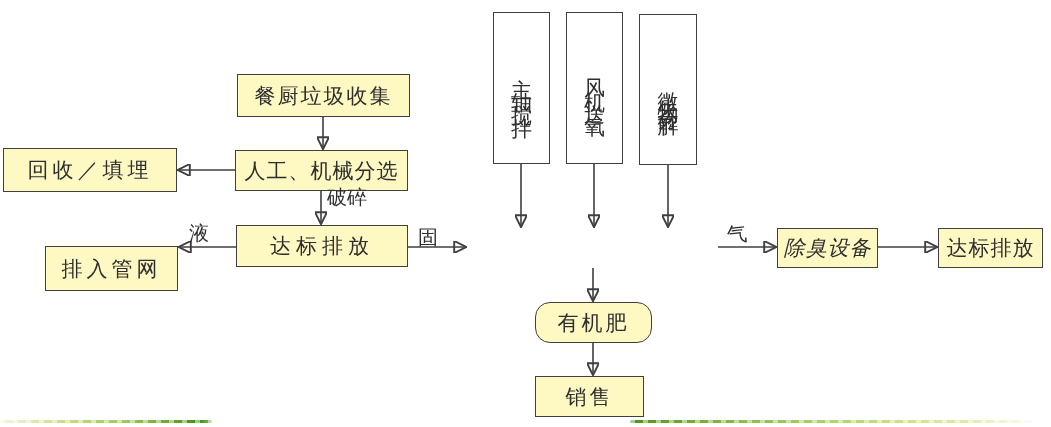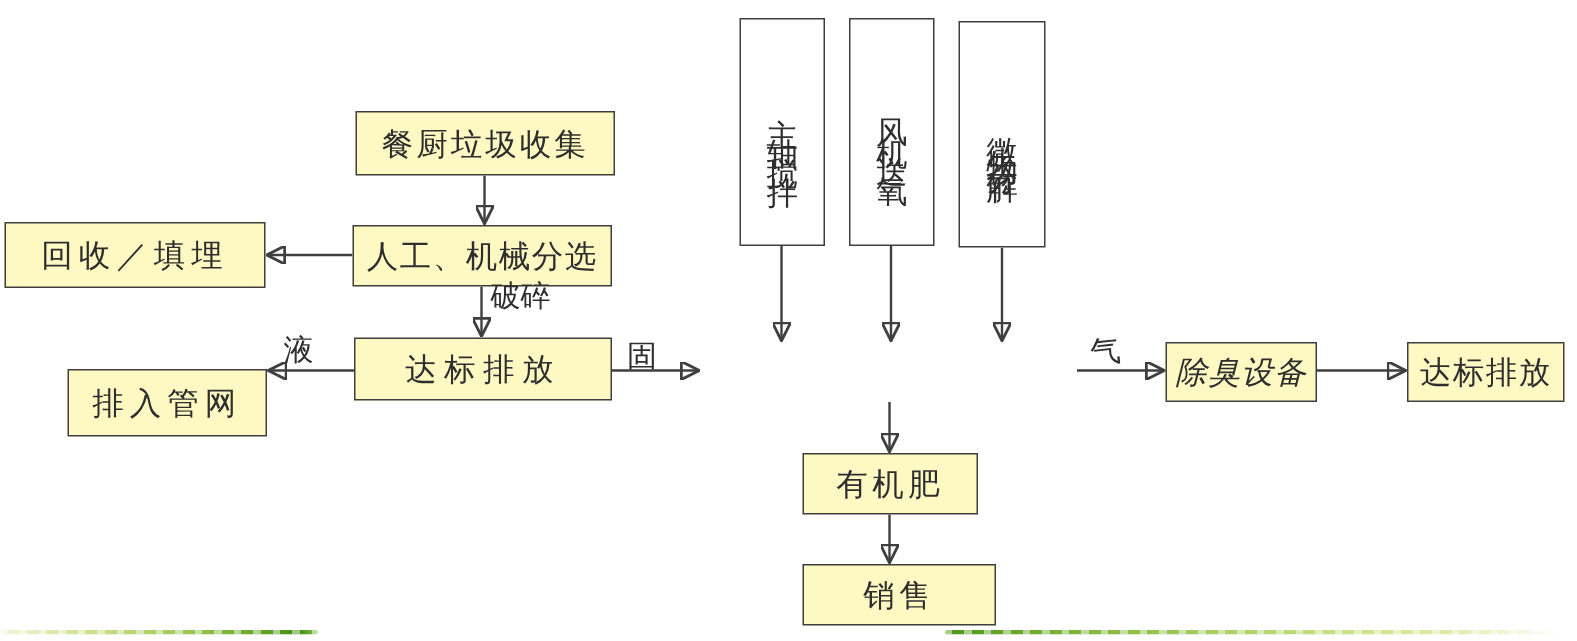--- a/index.html
+++ b/index.html
@@ -35,22 +35,22 @@
   .box-recycle  {left:3px;  top:148px;width:174px;height:44px;letter-spacing:4px;}
   .box-sorting  {left:235px;top:150px;width:173px;height:41px;letter-spacing:1px;}
   .box-pipe     {left:45px; top:226px;width:133px;height:45px;letter-spacing:4px;margin-top:20px;}
   .box-dewater  {left:236px;top:225px;width:172px;height:42px;letter-spacing:5px;}
   .box-spindle  {left:493px;top:12px; width:57px;height:152px;letter-spacing:13px;}
   .box-fan      {left:566px;top:12px; width:57px;height:152px;letter-spacing:13px;}
   .box-microbe  {left:639px;top:14px; width:58px;height:151px;letter-spacing:6px;}
   .box-ferment  {left:467px;top:228px;width:251px;height:40px;letter-spacing:2px;}
   .box-deodor   {left:777px;top:228px;width:101px;height:40px;letter-spacing:1px;font-style:italic;}
   .box-discharge{left:938px;top:228px;width:105px;height:40px;letter-spacing:1px;}
-  .box-fert     {left:535px;top:302px;width:117px;height:41px;letter-spacing:3px;}
-  .box-sale     {left:535px;top:376px;width:129px;height:41px;letter-spacing:3px;}
+  .box-fert     {left:535px;top:302px;width:117px;height:41px;letter-spacing:3px;border-radius:15px;}
+  .box-sale     {left:535px;top:376px;width:109px;height:41px;letter-spacing:3px;}
 
   .edge-label{
     position:absolute;
     font-size:20px;
     color:#2e2e2e;
     white-space:nowrap;
   }
   .lbl-crushing{left:327px;top:184px;}
   .lbl-liquid  {left:189px;top:220px;}
   .lbl-solid   {left:418px;top:224px;}

